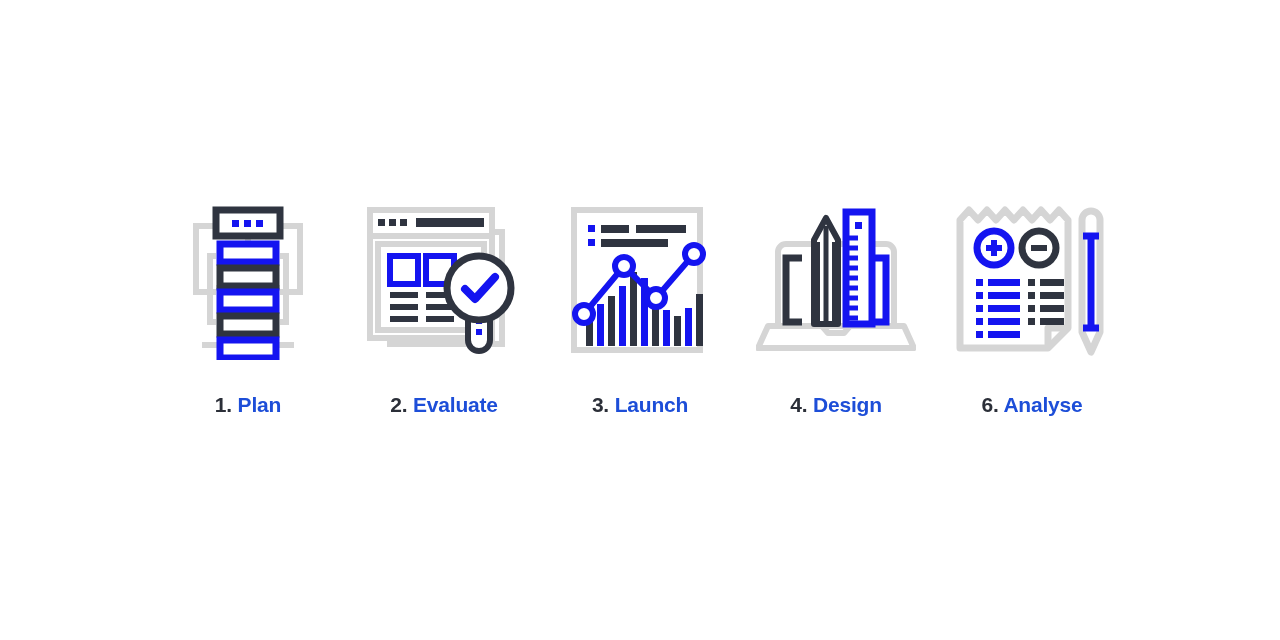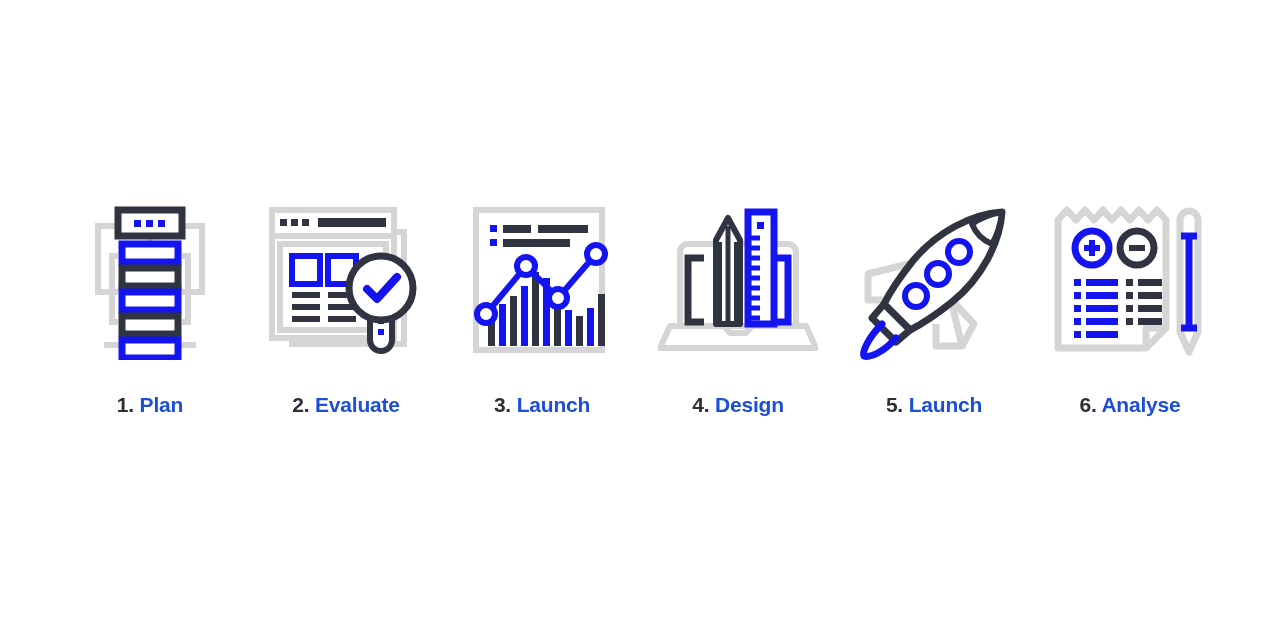--- a/index.html
+++ b/index.html
@@ -192,46 +192,20 @@
           <line x1="93" y1="118" x2="102" y2="118"></line>
         </g>
       </svg>
     </div>
     <div class="step-label">
       <span class="step-num">4.</span>
       <span class="step-name">Design</span>
     </div>
   </div>
 
-  <div class="step">
-    <div class="icon-wrap">
-      <svg width="160" height="160" viewBox="0 0 160 160" xmlns="http://www.w3.org/2000/svg">
-
-        <path d="M62 62 L14 74 L14 100 L36 100" fill="none" stroke="#d5d5d5" stroke-width="7" stroke-linejoin="round"></path>
-        <path d="M96 96 L108 146 L82 146 L82 124" fill="none" stroke="#d5d5d5" stroke-width="7" stroke-linejoin="round"></path>
-        <path d="M62 62 L120 124 L108 146" fill="none" stroke="#d5d5d5" stroke-width="7" stroke-linejoin="round"></path>
-
-        <path d="M148 12 C118 14 82 32 58 62 C42 82 34 96 30 104 L56 130 C64 126 78 118 98 102 C128 78 146 42 148 12 Z" fill="#ffffff" stroke="#2f3440" stroke-width="7" stroke-linejoin="round"></path>
-
-        <path d="M148 12 C136 14 126 18 118 24 C122 34 128 40 138 44 C144 34 147 22 148 12 Z" fill="#ffffff" stroke="#2f3440" stroke-width="6" stroke-linejoin="round"></path>
-
-        <circle cx="105" cy="52" r="11" fill="#ffffff" stroke="#1414f0" stroke-width="6"></circle>
-        <circle cx="84" cy="74" r="11" fill="#ffffff" stroke="#1414f0" stroke-width="6"></circle>
-        <circle cx="62" cy="96" r="11" fill="#ffffff" stroke="#1414f0" stroke-width="6"></circle>
-
-        <path d="M30 104 L18 118 L42 142 L56 130 Z" fill="#ffffff" stroke="#2f3440" stroke-width="7" stroke-linejoin="round"></path>
-
-        <path d="M28 124 C14 138 8 152 10 156 C16 158 30 152 42 138" fill="none" stroke="#1414f0" stroke-width="7" stroke-linecap="round"></path>
-      </svg>
-    </div>
-    <div class="step-label">
-      <span class="step-num">5.</span>
-      <span class="step-name">Launch</span>
-    </div>
-  </div>
 
   <div class="step">
     <div class="icon-wrap">
       <svg width="160" height="160" viewBox="0 0 160 160" xmlns="http://www.w3.org/2000/svg">
 
         <path d="M8 20 L17 10 L26 20 L35 10 L44 20 L53 10 L62 20 L71 10 L80 20 L89 10 L98 20 L107 10 L116 20
                  L116 128 L96 148 L8 148 Z" fill="#ffffff" stroke="#d5d5d5" stroke-width="7" stroke-linejoin="round"></path>
         <path d="M116 128 L96 128 L96 148" fill="none" stroke="#d5d5d5" stroke-width="7" stroke-linejoin="round"></path>
 
         <circle cx="42" cy="48" r="17" fill="#ffffff" stroke="#1414f0" stroke-width="7"></circle>

